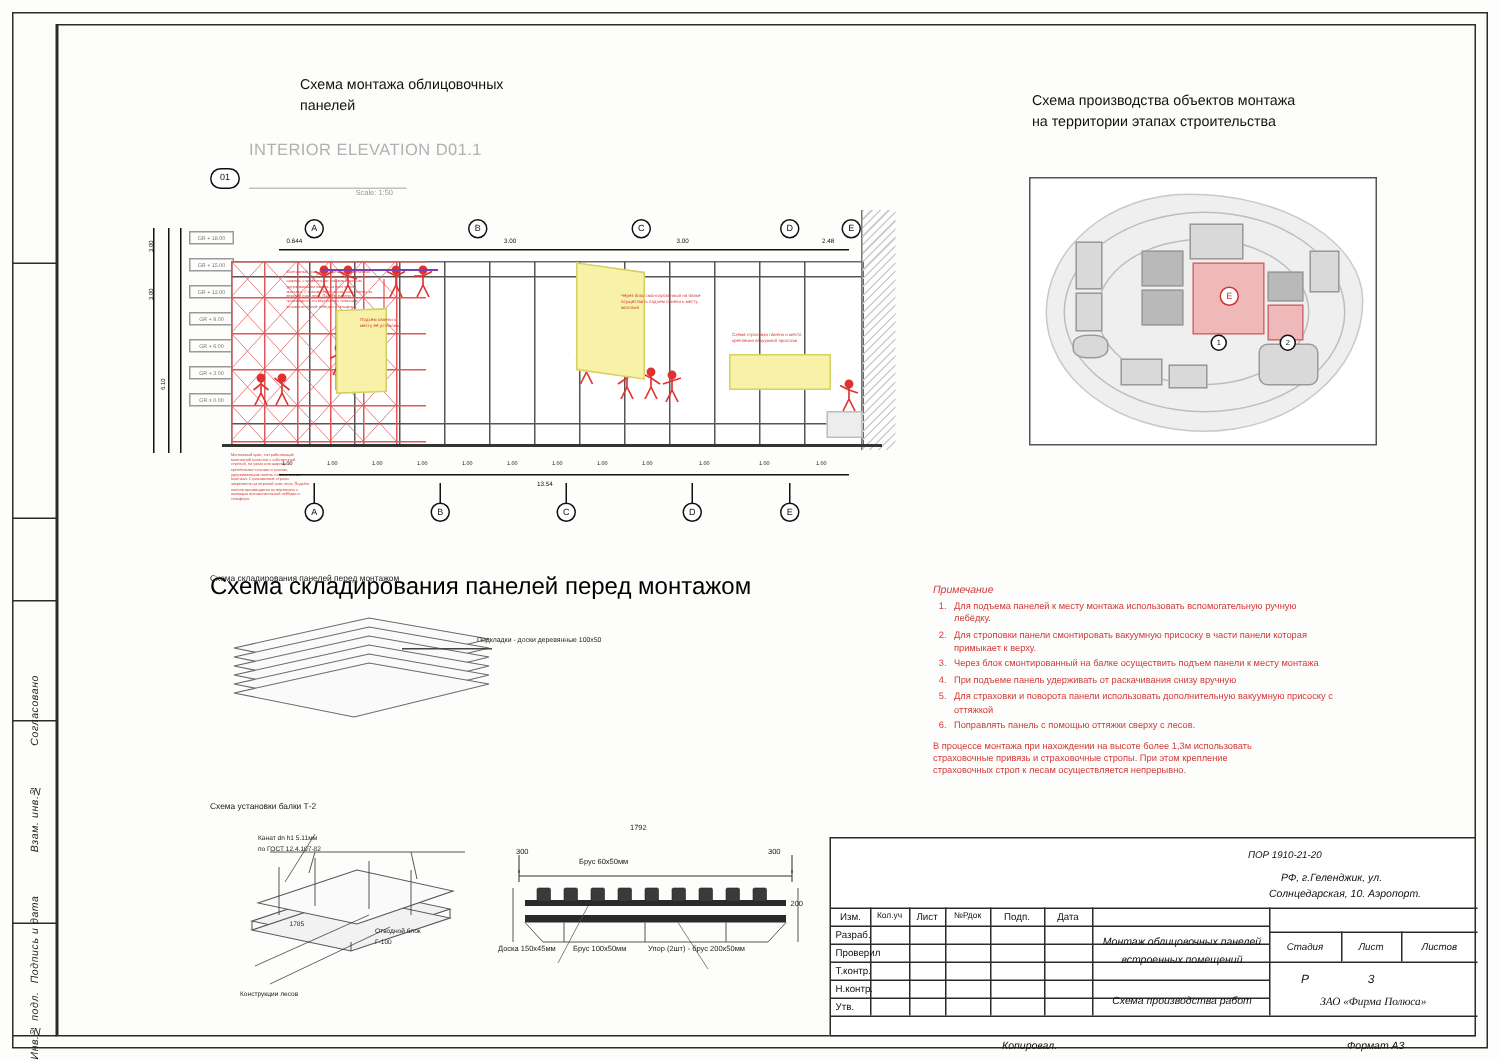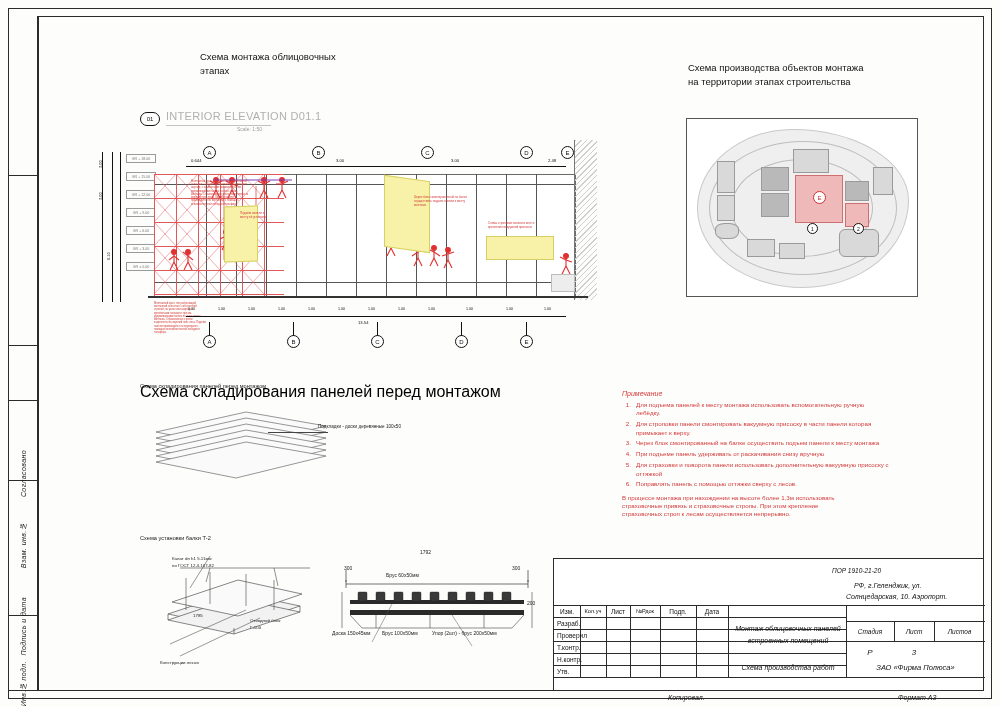--- a/index.html
+++ b/index.html
@@ -85,26 +85,26 @@
       </div>
     <div class="stamp-lbl" style="top:565px;height:90px;">
         <span class="vtext">Подпись  и  дата</span>
       </div>
     <div class="stamp-lbl" style="top:640px;height:55px;">
         <span class="vtext">Инв.№ подл.</span>
       </div>
   </div>
 
   <div class="abs ttl" style="left:200px;top:50px;">Схема монтажа облицовочных</div>
-  <div class="abs ttl" style="left:200px;top:64px;">этапах</div>
+  <div class="abs ttl" style="left:200px;top:64px;">панелей</div>
   <div class="abs ttl" style="left:688px;top:61px;">Схема производства объектов монтажа</div>
   <div class="abs ttl" style="left:688px;top:75px;">на территории этапах строительства</div>
 
   <div class="abs tag-circle" style="left:140px;top:112px;width:18px;height:12px;border-radius:8px;">01</div>
-  <div class="abs heading-ul" style="left:166px;top:110px;">INTERIOR ELEVATION D01.1</div>
+  <div class="abs heading-ul" style="left:166px;top:94px;">INTERIOR ELEVATION D01.1</div>
   <div class="abs" style="left:166px;top:125px;width:105px;height:1px;background:#c2c2c2;"></div>
   <div class="abs scale-txt" style="left:237px;top:126px;">Scale: 1:50</div>
 
   <div class="abs" style="left:96px;top:140px;width:500px;height:215px;">
 
     <div class="abs" style="left:6px;top:12px;width:1px;height:150px;background:#111;"></div>
     <div class="abs" style="left:16px;top:12px;width:1px;height:150px;background:#111;"></div>
     <div class="abs" style="left:24px;top:12px;width:1px;height:150px;background:#111;"></div>
 
     <div class="abs" style="left:30px;top:14px;width:28px;height:7px;border:.7px solid #9a9a9a;font-size:3.6px;color:#777;display:flex;align-items:center;justify-content:center;">GR + 18.00</div>
@@ -519,19 +519,19 @@
     <div class="c ci cc" style="left:176px;top:74px;width:116px;height:14px;justify-content:center;font-size:7px;">встроенных помещений</div>
     <div class="c ci cc" style="left:176px;top:100px;width:116px;height:16px;justify-content:center;font-size:7px;">Схема производства работ</div>
 
     <div class="c cc ci" style="left:292px;top:62px;width:48px;height:20px;justify-content:center;">Стадия</div>
     <div class="c cc ci" style="left:340px;top:62px;width:40px;height:20px;justify-content:center;">Лист</div>
     <div class="c cc ci" style="left:380px;top:62px;width:51px;height:20px;justify-content:center;">Листов</div>
     <div class="c cc ci" style="left:292px;top:82px;width:48px;height:22px;justify-content:center;font-size:8px;">Р</div>
     <div class="c cc ci" style="left:340px;top:82px;width:40px;height:22px;justify-content:center;font-size:8px;">3</div>
     <div class="c cc ci" style="left:380px;top:82px;width:51px;height:22px;justify-content:center;font-size:8px;"></div>
 
-    <div class="c cc ci" style="left:292px;top:100px;width:139px;height:16px;justify-content:center;font-size:7.5px;">ЗАО «Фирма Полюса»</div>
+    <div class="c cc ci" style="left:292px;top:100px;width:139px;height:16px;justify-content:center;font-size:7.5px;font-family:Liberation Serif, serif;">ЗАО «Фирма Полюса»</div>
   </div>
 
   <div class="bottom-note" style="left:668px;top:694px;">Копировал.</div>
   <div class="bottom-note" style="left:898px;top:694px;">Формат А3</div>
 
 </div>
 
 </body></html>

